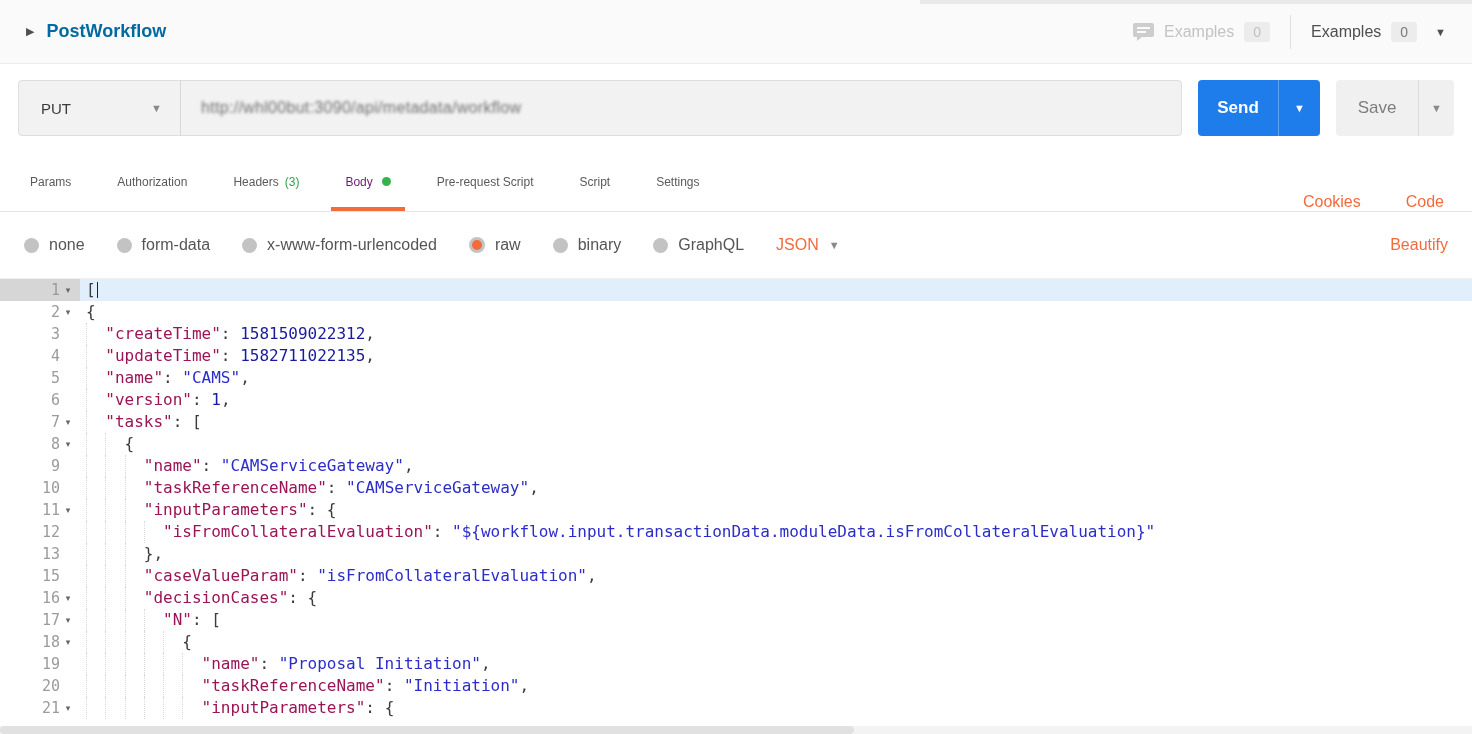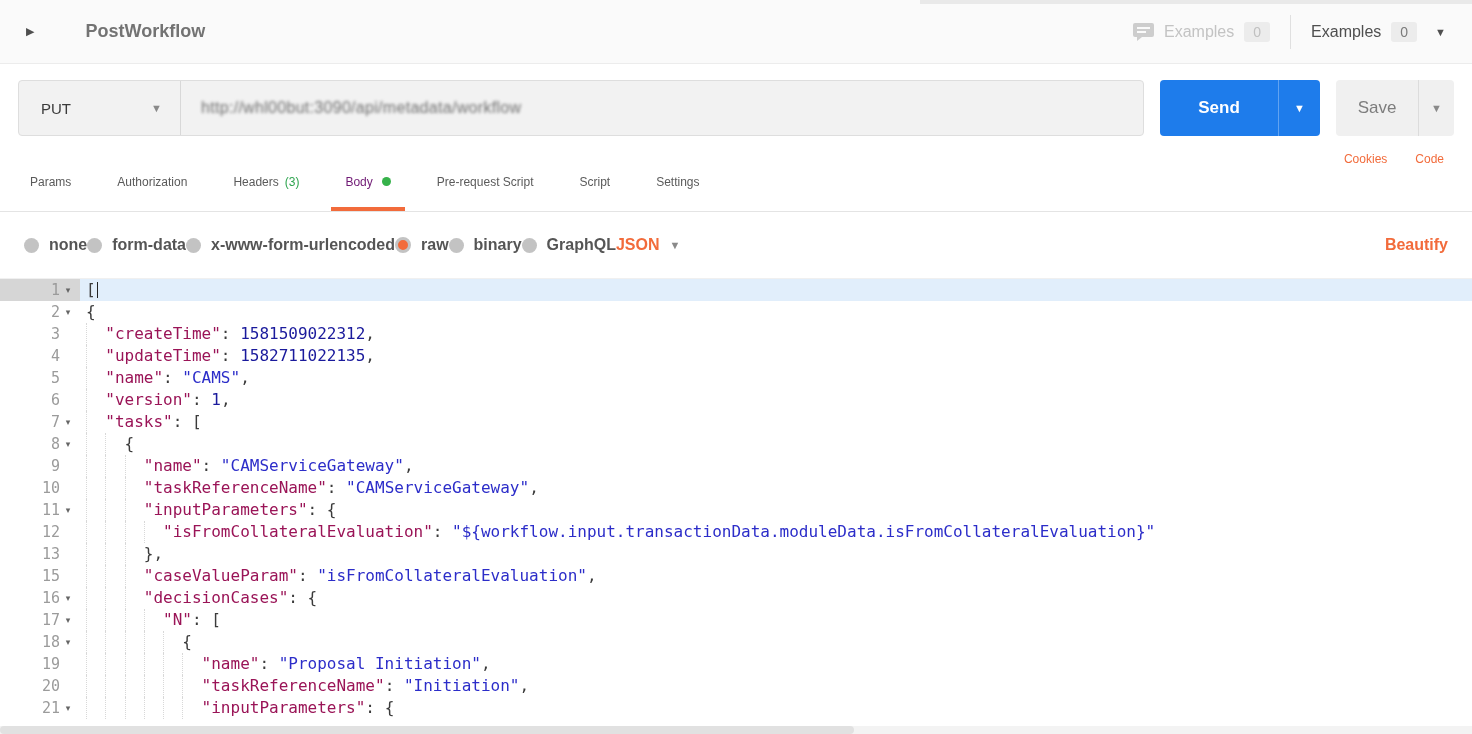--- a/index.html
+++ b/index.html
@@ -12,67 +12,67 @@
     --accent-orange:#F26B3B; --send-blue:#1E7CEB; --green-count:#2EA44F;
     --dot-green:#36B24A; --key:#9A1457; --str:#2C2DC9; --num:#1A1A9C;
     --active-line-bg:#E1EEFB;
   }
 
   
   .topbar{ height:64px; background:#fafafa; border-bottom:1px solid #ececec;
     display:flex; align-items:center; padding:0 26px; position:relative; }
   .topstrip{ position:absolute; top:0; left:920px; width:552px; height:4px; background:#e9e9e9; }
   .collapse-caret{ font-size:11px; color:#4f4f4f; margin-right:12px; }
-  .req-title{ font-size:18px; font-weight:700; color:#737373;margin-left:39px; }
+  .req-title{ font-size:18px; font-weight:700; color:#0369a1; }
   .topbar-right{ margin-left:auto; display:flex; align-items:center; }
   .comments-group{ display:flex; align-items:center; gap:10px; }
   .muted-label{ font-size:16px; color:#c3c3c3; }
   .badge{ background:#ececec; border-radius:3px; padding:2px 9px; font-size:14px; color:#c0c0c0; }
   .badge.dark{ color:#7a7a7a; }
   .v-divider{ width:1px; height:34px; background:#e0e0e0; margin:0 20px; }
   .examples-group{ display:flex; align-items:center; gap:10px; }
   .examples-label{ font-size:16px; color:#4f4f4f; }
   .dd-caret{ font-size:11px; color:#4f4f4f; margin-left:8px; }
 
   
   .request-row{ height:88px; display:flex; align-items:center; padding:0 18px; gap:16px; }
   .urlbox{ flex:1; height:56px; display:flex; background:#f2f2f2;
     border:1px solid #dedede; border-radius:4px; overflow:hidden; }
   .method-select{ width:162px; display:flex; align-items:center; justify-content:space-between;
     padding:0 18px 0 22px; border-right:1px solid #d8d8d8; font-size:15px; color:#3b3b3b; }
   .method-caret{ font-size:11px; color:#8a8a8a; }
   .url-field{ flex:1; display:flex; align-items:center; padding:0 20px; font-size:16px; color:#6f6f6f; }
   .url-field span{ filter:blur(1.7px); letter-spacing:.3px; }
-  .btn-send{ width:160px; height:56px; background:var(--send-blue); border-radius:4px;
+  .btn-send{ width:122px; height:56px; background:var(--send-blue); border-radius:4px;
     display:flex; color:#fff; overflow:hidden; }
   .btn-send .main{ flex:1; display:flex; align-items:center; justify-content:center;
     font-size:17px; font-weight:700; }
   .btn-send .arrow{ width:42px; display:flex; align-items:center; justify-content:center;
     border-left:1px solid rgba(255,255,255,.3); font-size:11px; }
   .btn-save{ width:118px; height:56px; background:#f0f0f0; border-radius:4px;
     display:flex; color:#7d7d7d; overflow:hidden; }
   .btn-save .main{ flex:1; display:flex; align-items:center; justify-content:center; font-size:17px; }
   .btn-save .arrow{ width:36px; display:flex; align-items:center; justify-content:center;
     border-left:1px solid #dcdcdc; font-size:11px; color:#8a8a8a; }
 
   
   .tabs-row{ height:60px; border-bottom:1px solid #e4e4e4; display:flex; align-items:stretch; padding:0 16px; }
   .tab{ display:flex; align-items:center; padding:0 14px; margin-right:18px;
     font-size:12px; color:#5a5a5a; position:relative; cursor:default; }
   .tab.active{ color:#701a75; }
   .tab.active::after{ content:""; position:absolute; left:0; right:0; bottom:0; height:4px;
     background:var(--accent-orange); }
   .tab .count{ color:var(--green-count); margin-left:6px; }
   .tab .green-dot{ width:9px; height:9px; border-radius:50%; background:var(--dot-green); margin-left:9px; }
-  .tabs-right{ margin-left:auto; display:flex; align-items:flex-start; gap:28px;
-    color:var(--accent-orange); font-size:12px; padding-right:12px; }
-
-  
-  .bodytype-row{ height:66px; display:flex; align-items:center; padding:0 24px; 
-    font-size:16px; color:#555;font-weight:bold; }
+  .tabs-right{ margin-left:auto; display:flex; align-items:flex-end; gap:45px;
+    color:var(--accent-orange); font-size:16px; padding-right:12px; }
+
+  
+  .bodytype-row{ height:66px; display:flex; align-items:center; padding:0 24px; gap:32px;
+    font-size:16px; color:#555; }
   .radio{ display:flex; align-items:center; gap:10px; }
   .rdot{ width:15px; height:15px; border-radius:50%; background:#c3c3c3; flex:none; }
   .rdot.sel{ background:var(--accent-orange); border:3px solid #c3c3c3; width:16px; height:16px; }
   .json-select{ display:flex; align-items:center; color:var(--accent-orange); }
   .json-select .dd-caret{ color:#8a8a8a; margin-left:10px; }
   .beautify{ margin-left:auto; color:var(--accent-orange); }
 
   
   .cm{ height:456px; overflow:hidden; position:relative; border-top:1px solid #f0f0f0;
     font-family:"DejaVu Sans Mono", monospace; font-size:16px; line-height:22px; }

